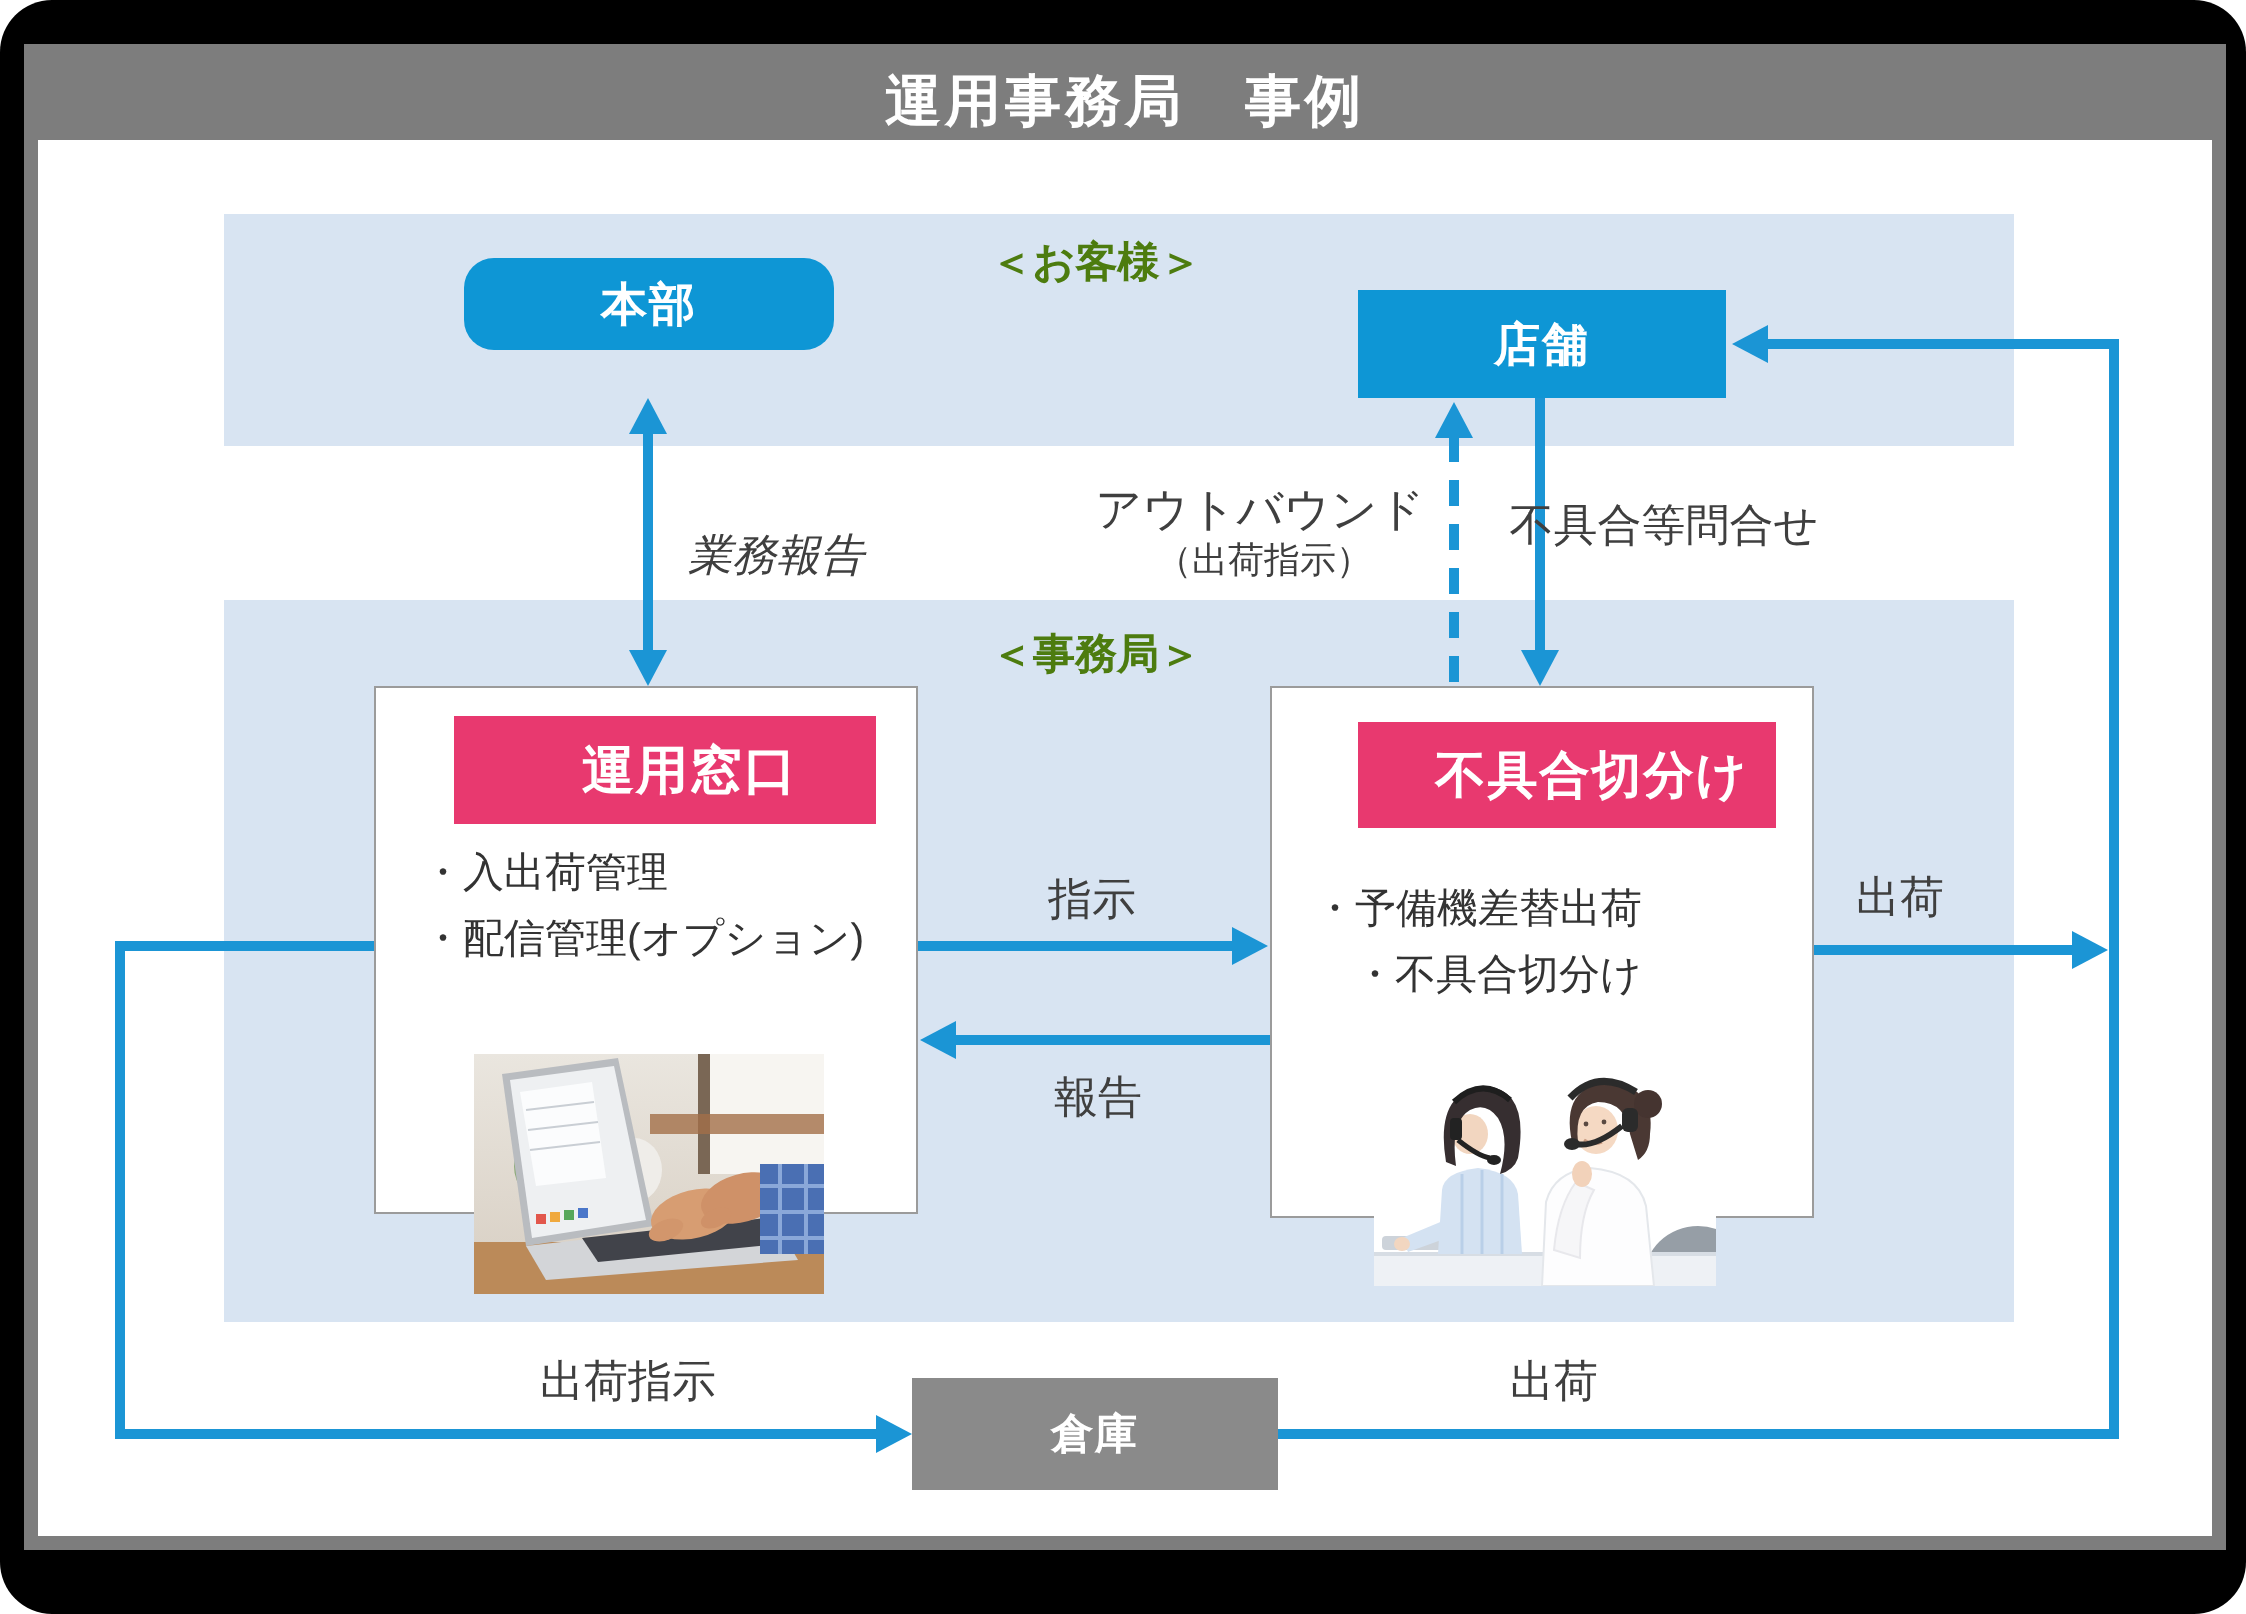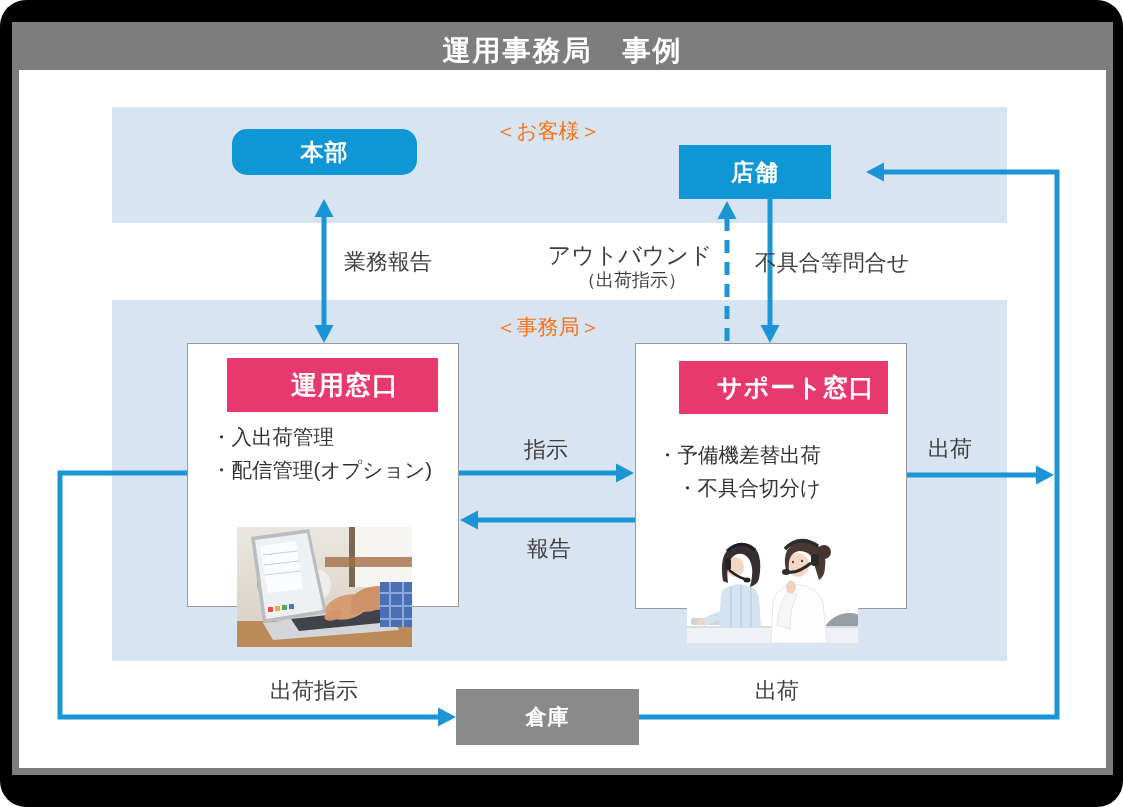--- a/index.html
+++ b/index.html
@@ -18,21 +18,21 @@
     background:#7d7d7d; color:#ffffff; display:flex; align-items:flex-end; justify-content:center;
     font-size:28px; font-weight:bold; letter-spacing:2px;
   }
   .band {
     position:absolute; left:112px; width:895px; background:#d8e4f2;
   }
   .band-customer { top:107px; height:116px; }
   .band-office   { top:300px; height:361px; }
   .band-label {
     position:absolute; transform:translate(-50%,-50%);
-    font-size:21px; color:#f97316; font-weight:400; white-space:nowrap;
+    font-size:21px; color:#4d7c0f; font-weight:700; white-space:nowrap;
   }
   .node {
     position:absolute; display:flex; align-items:center; justify-content:center;
     color:#ffffff; font-weight:bold; font-size:23px; letter-spacing:1px;
   }
   .node-blue { background:#0e96d5; }
   .node-gray { background:#8a8a8a; font-size:21px; }
   .panel {
     position:absolute; width:272px; background:#ffffff;
     border:1.5px solid #9b9b9b; box-sizing:border-box;
@@ -109,21 +109,21 @@
       <polygon points="866,172 884,162.5 884,181.5" stroke="none"></polygon>
     </g>
 
     <g stroke="#1b95d5" fill="#1b95d5">
       <polyline points="188,473 60,473 60,717 444,717" fill="none" stroke-width="5"></polyline>
       <polygon points="456,717 438,707.5 438,726.5" stroke="none"></polygon>
     </g>
   </svg>
 
   <div class="node node-blue" style="left:232px; top:129px; width:185px; height:46px;border-radius:15px;">本部</div>
-  <div class="node node-blue" style="left:679px; top:145px; width:152px; height:54px;">店舗</div>
+  <div class="node node-blue" style="left:679px; top:145px; width:184px; height:54px;">店舗</div>
 
   <div class="panel" style="left:187px; top:343px; height:264px;"></div>
   <div class="panel-header" style="left:227px; top:358px; width:186px; height:54px;">運用窓口</div>
   <ul class="panel-list" style="left:211px; top:420px;">
       <li>・入出荷管理</li>
       <li>・配信管理(オプション)</li>
     </ul>
 
   <svg class="photo" style="left:237px; top:527px;" width="175" height="120" viewBox="0 0 175 120">
     <defs>
@@ -158,21 +158,21 @@
     <polygon points="54,92 146,82 153,95 62,104" fill="#41434a"></polygon>
     <ellipse cx="110" cy="80" rx="22" ry="12" fill="#d79d72" transform="rotate(-14 110 80)"></ellipse>
     <ellipse cx="96" cy="88" rx="9" ry="5" fill="#d2966c" transform="rotate(-22 96 88)"></ellipse>
     <ellipse cx="134" cy="72" rx="21" ry="12" fill="#cf9168" transform="rotate(-16 134 72)"></ellipse>
     <ellipse cx="121" cy="82" rx="8" ry="4.5" fill="#cf9168" transform="rotate(-24 121 82)"></ellipse>
     <rect x="143" y="55" width="32" height="45" fill="#4a6fb3"></rect>
     <path d="M143 66 h32 M143 79 h32 M143 92 h32 M153 55 v45 M166 55 v45" stroke="#8aa8d9" stroke-width="2" fill="none"></path>
   </svg>
 
   <div class="panel" style="left:635px; top:343px; height:266px;"></div>
-  <div class="panel-header" style="left:679px; top:361px; width:184px; height:53px; font-size:25px;">サポート窓口</div>
+  <div class="panel-header" style="left:679px; top:361px; width:184px; height:53px; font-size:25px;">不具合切分け</div>
   <ul class="panel-list" style="left:657px; top:438px;text-align:right;">
       <li>・予備機差替出荷</li>
       <li>・不具合切分け</li>
     </ul>
 
   <svg class="photo" style="left:687px; top:529px;" width="171" height="114" viewBox="0 0 171 114">
     <rect width="171" height="114" fill="#ffffff"></rect>
     <ellipse cx="162" cy="110" rx="27" ry="26" fill="#969ea6"></ellipse>
     <rect x="0" y="98" width="171" height="16" fill="#eef1f5"></rect>
     <line x1="0" y1="98" x2="171" y2="98" stroke="#d7dde4" stroke-width="2"></line>
@@ -200,21 +200,21 @@
     <path d="M99 42 Q93 14 118 12 Q141 15 138 38 Q138 47 132 51 L128 38 Q126 22 112 22 Q100 24 102 42 Z" fill="#4a3833"></path>
     <circle cx="137" cy="23" r="7" fill="#453430"></circle>
     <path d="M98 20 Q112 5 131 17" stroke="#2b2b2b" stroke-width="3.5" fill="none"></path>
     <rect x="124" y="25" width="8" height="12" rx="3" fill="#2b2b2b"></rect>
     <path d="M124 34 Q110 45 101 43" stroke="#2b2b2b" stroke-width="3" fill="none"></path>
     <ellipse cx="99" cy="43" rx="4" ry="3" fill="#2b2b2b"></ellipse>
   </svg>
 
   <div class="node node-gray" style="left:456px; top:689px; width:183px; height:56px;">倉庫</div>
 
-  <div class="edge-label" style="left:388px; top:262px;">業務報告</div>
+  <div class="edge-label" style="left:388px; top:278px;font-style:italic;">業務報告</div>
   <div class="edge-label mid" style="left:630px; top:255px;text-align:right;">アウトバウンド</div>
   <div class="edge-label small" style="left:632px; top:280px;">（出荷指示）</div>
   <div class="edge-label" style="left:832px; top:263px;">不具合等問合せ</div>
   <div class="edge-label" style="left:546px; top:450px;">指示</div>
   <div class="edge-label" style="left:549px; top:549px;">報告</div>
   <div class="edge-label" style="left:950px; top:449px;">出荷</div>
   <div class="edge-label" style="left:314px; top:691px;">出荷指示</div>
   <div class="edge-label" style="left:777px; top:691px;">出荷</div>
 
 </div>

